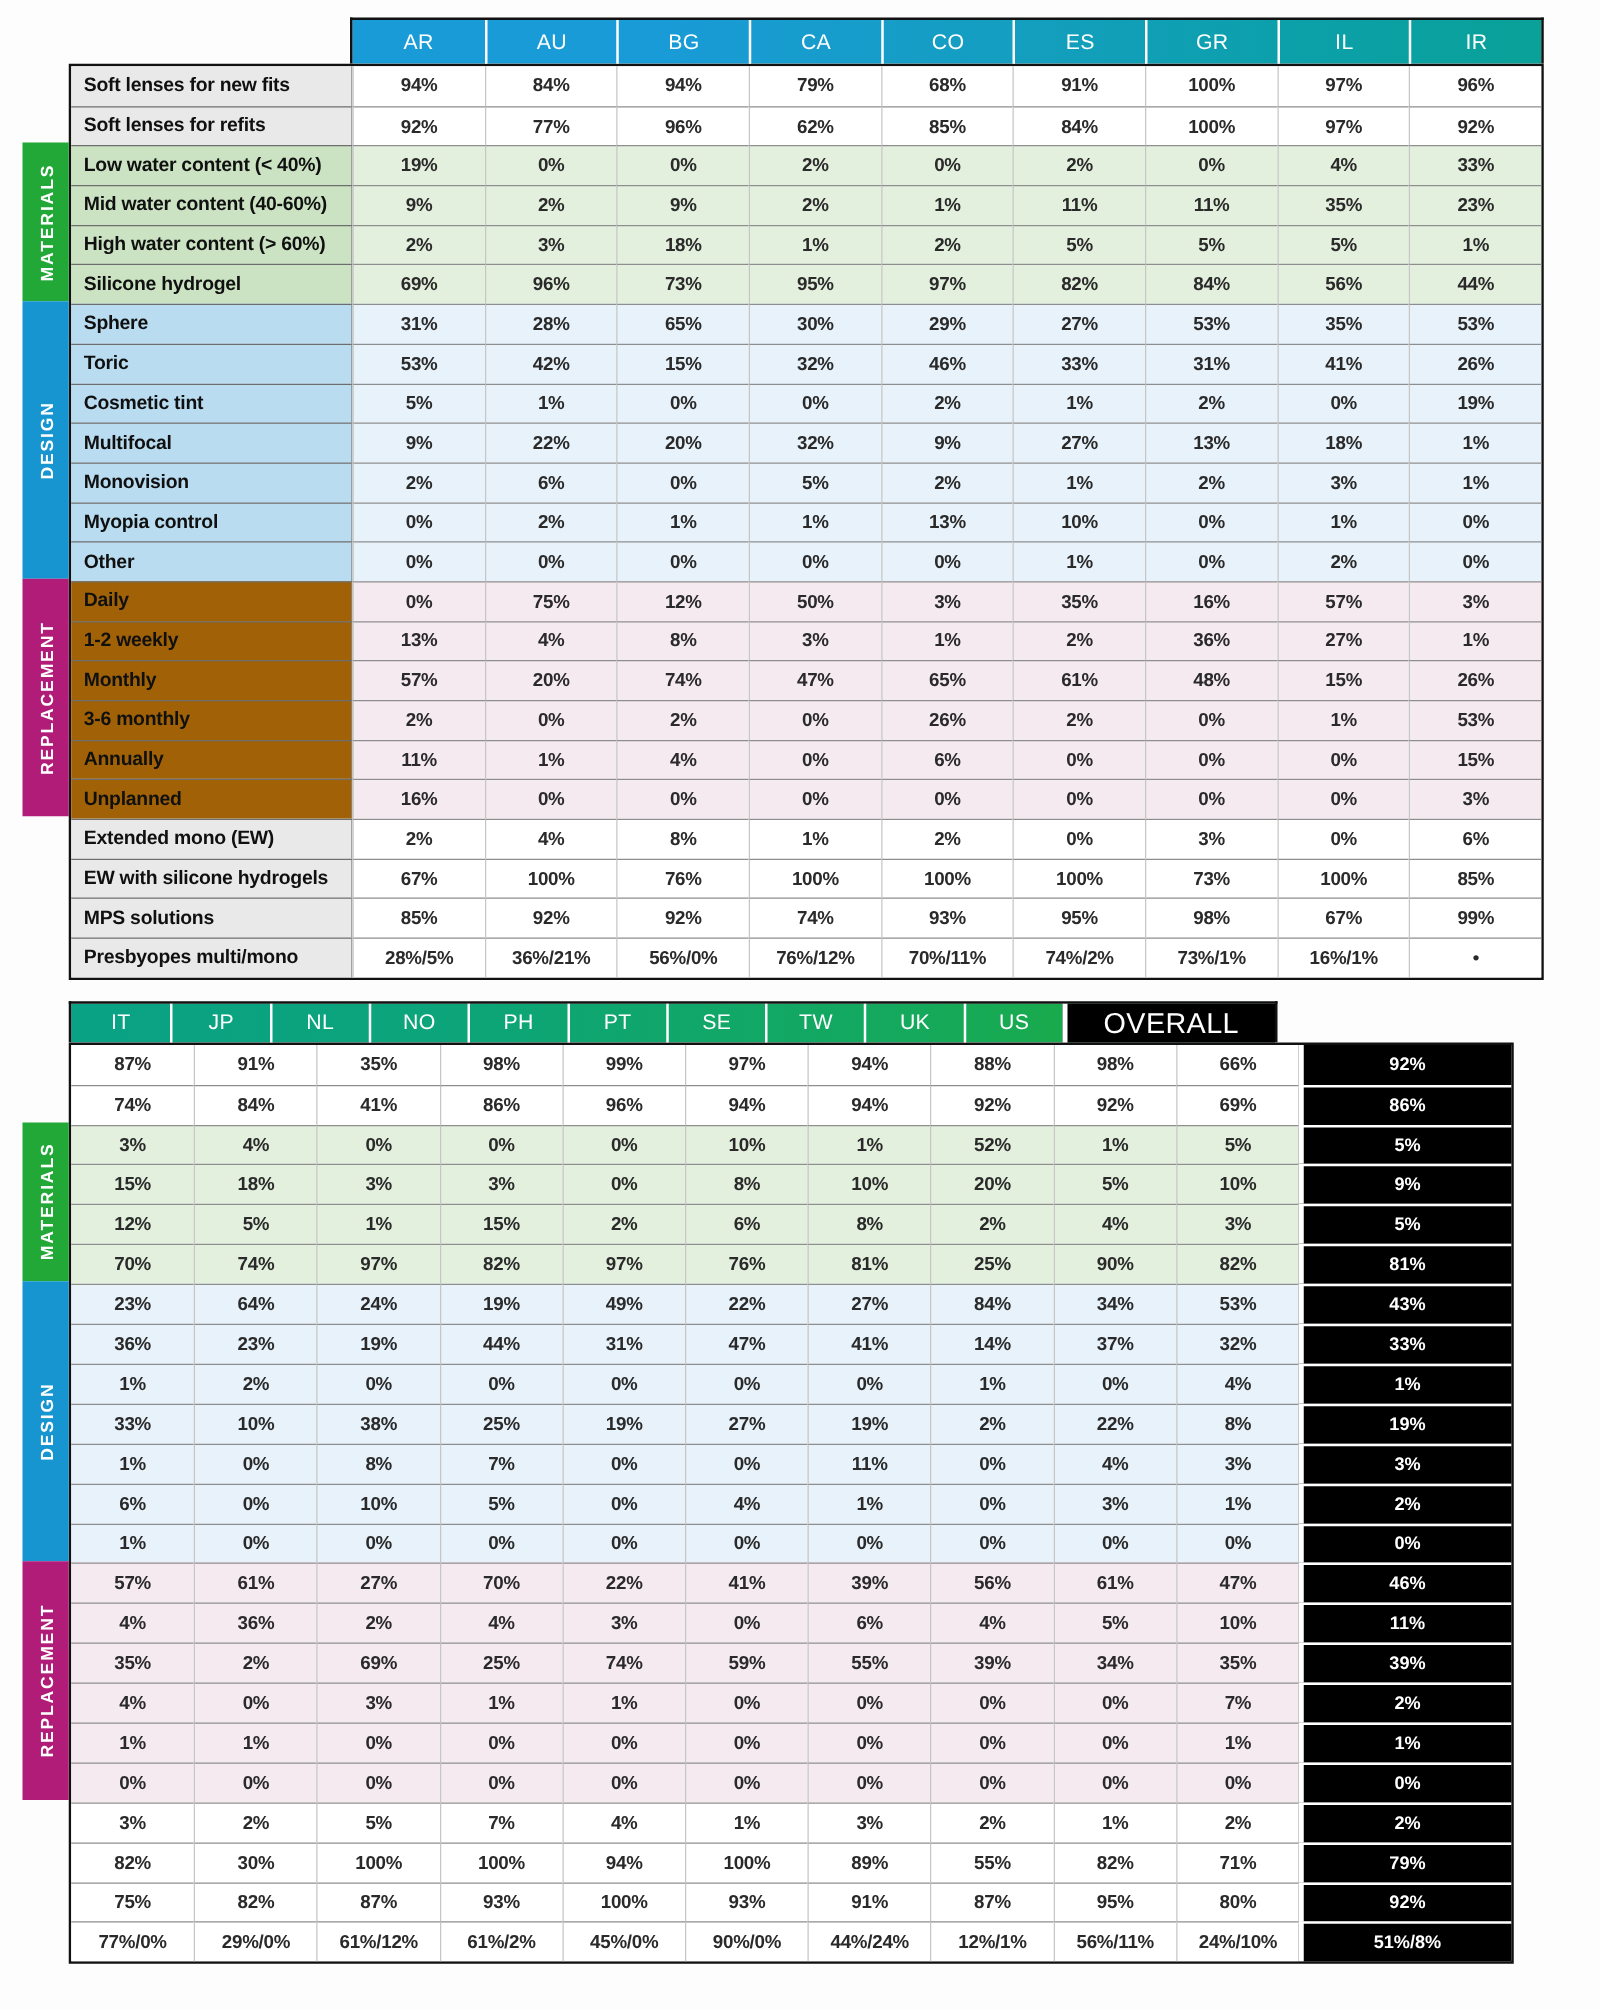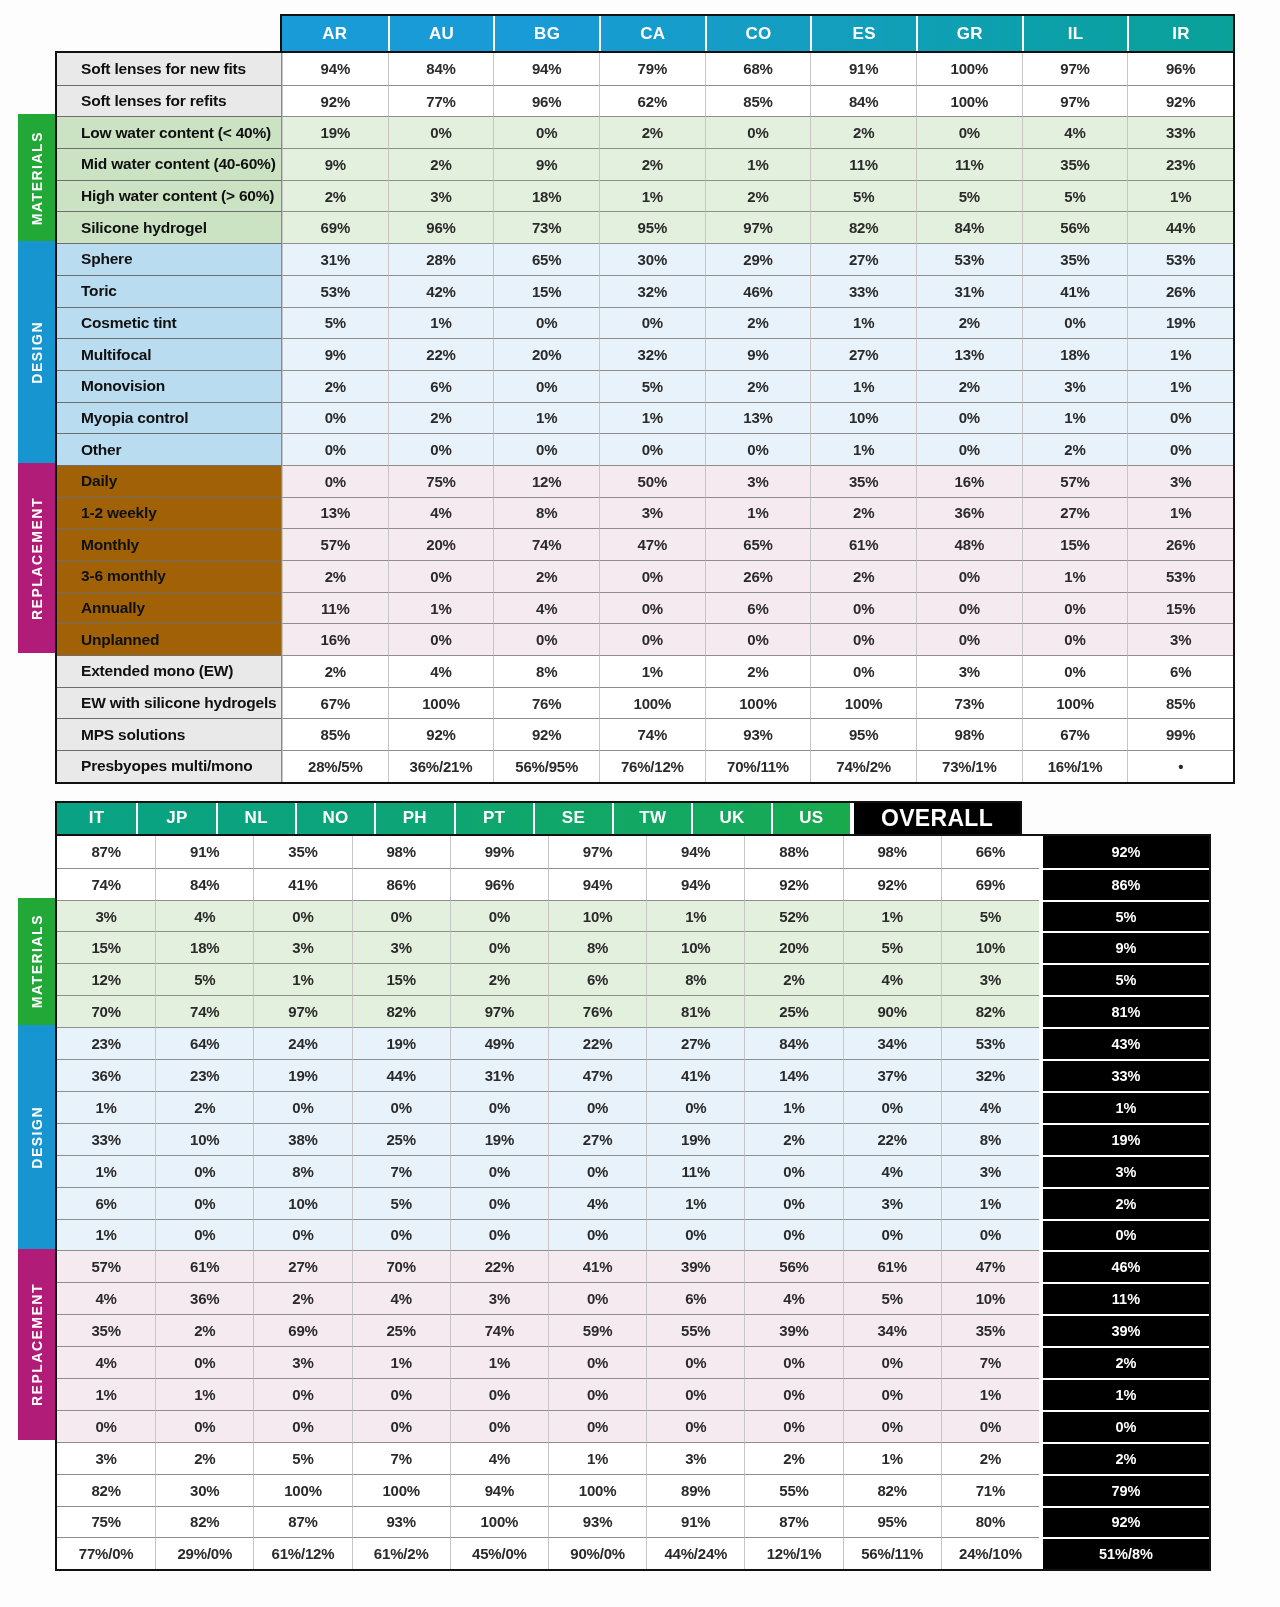--- a/index.html
+++ b/index.html
@@ -12,41 +12,41 @@
 
   
   .hdr { display:grid; height:37px; border:2.5px solid #111; border-bottom:none; }
   .hdr1 { margin-left:225px; width:955px;
           grid-template-columns:repeat(9,1fr);
           background:linear-gradient(90deg,#199bd7 0%,#199bd7 26%,#149ec0 55%,#0ca0ab 78%,#09a198 100%); }
   .hdr2 { width:967px; height:33px;
           grid-template-columns:repeat(10,1fr) 170px;
           background:linear-gradient(90deg,#09a285 0%,#0ca47a 30%,#14a95c 70%,#22ac38 100%); }
   .hc { display:flex; align-items:center; justify-content:center;
-        color:#fff; font-weight:bold; font-size:17px; letter-spacing:.3px;
+        color:#fff; font-weight:normal; font-size:17px; letter-spacing:.3px;
         border-left:2px solid #fff; }
   .hc.fc { border-left:none; }
   .hc.ov { background:#000; border-left:4px solid #fff; font-size:23px; }
 
   
   .bod { display:grid; border:2.5px solid #111; background:#fff; }
   .bod1 { width:1180px; grid-template-columns:225px repeat(9,1fr); grid-auto-rows:31.7px; }
   .bod2 { width:1156px; grid-template-columns:repeat(10,1fr) 170px; grid-auto-rows:31.9px; }
 
   .c { display:flex; align-items:center; justify-content:center;
        font-weight:bold; font-size:15px; color:#2a2a2a; letter-spacing:-0.2px;
        border-top:1.5px solid #8e8e8e; border-left:1.3px solid #c6c6c6; }
   .c.rt { border-top:none; }
   .c.fc { border-left:none; }
   .c.plain { background:#fff; }
   .c.mat { background:#e4f0de; }
   .c.des { background:#e8f2fa; }
   .c.rep { background:#f6eaf1; }
 
-  .lab { justify-content:flex-start; padding-left:24px; font-size:15.5px; color:#101010;
+  .lab { justify-content:flex-start; padding-left:10px; font-size:15.5px; color:#101010;
          border-left:none; border-top:1.5px solid #6e6e6e; border-right:1.6px solid #8a8a8a; }
   .lab.plain { background:#e9e9e9; }
   .lab.mat { background:#cbe3c3; }
   .lab.des { background:#b9dcf0; }
   .lab.rep { background:#a16207; }
 
   .c.ov { background:#000; color:#fff; font-size:14.5px; letter-spacing:0;
           border-left:4px solid #fff; border-top:2.5px solid #fff; }
   .c.ov.rt { border-top:none; }
 
@@ -310,21 +310,21 @@
         <div class="c plain">92%</div>
         <div class="c plain">74%</div>
         <div class="c plain">93%</div>
         <div class="c plain">95%</div>
         <div class="c plain">98%</div>
         <div class="c plain">67%</div>
         <div class="c plain">99%</div>
         <div class="c lab plain">Presbyopes multi/mono</div>
         <div class="c plain">28%/5%</div>
         <div class="c plain">36%/21%</div>
-        <div class="c plain">56%/95%</div>
+        <div class="c plain">56%/0%</div>
         <div class="c plain">76%/12%</div>
         <div class="c plain">70%/11%</div>
         <div class="c plain">74%/2%</div>
         <div class="c plain">73%/1%</div>
         <div class="c plain">16%/1%</div>
         <div class="c plain">•</div>
       </div>
   </div>
 
   <div class="tablock t2">

